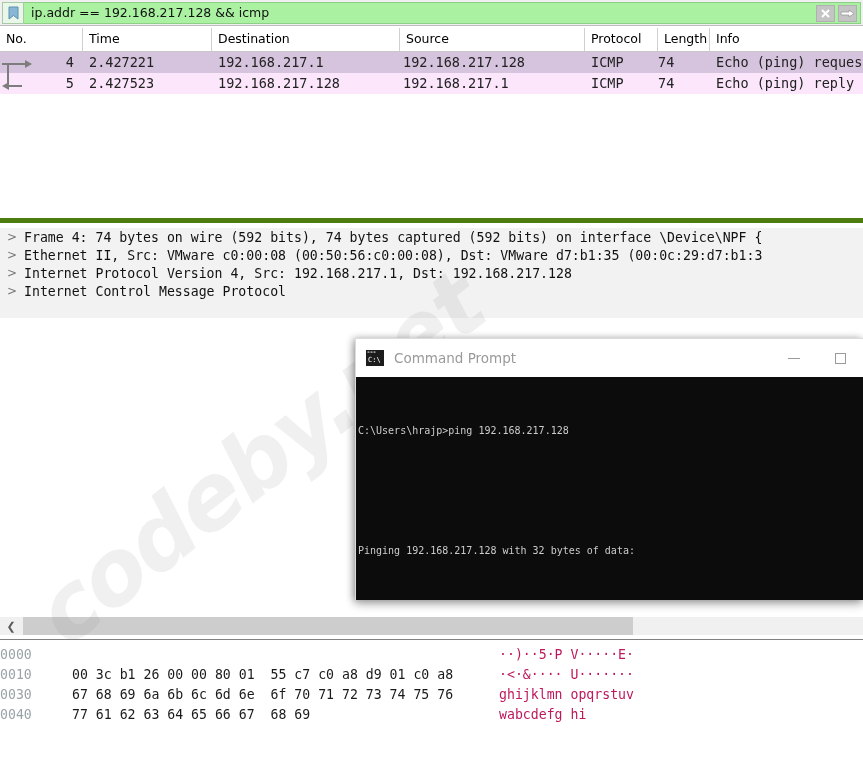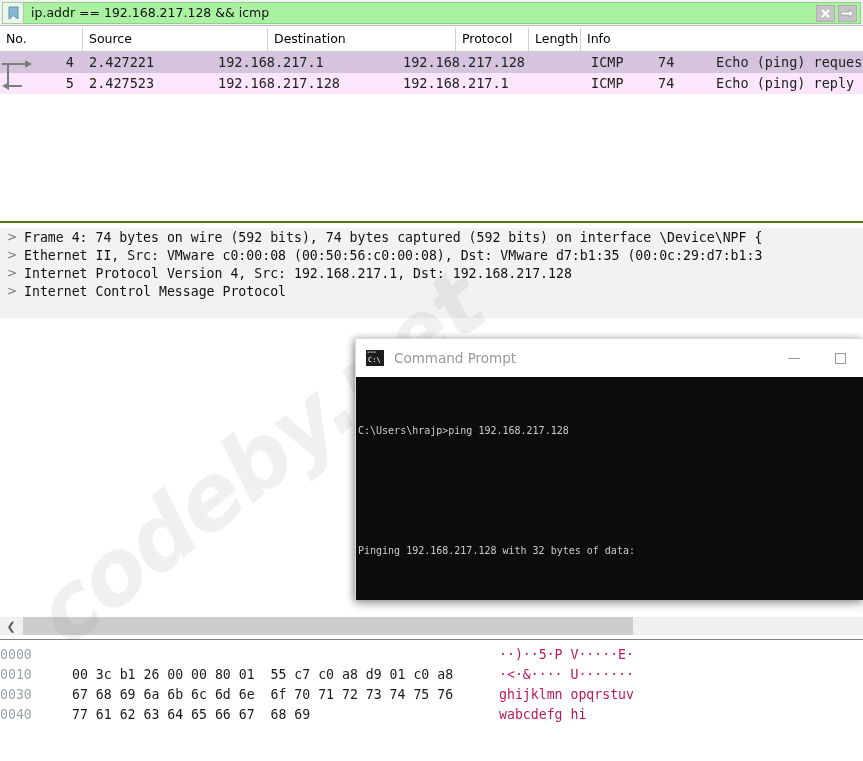--- a/index.html
+++ b/index.html
@@ -100,21 +100,21 @@
     justify-content: center;
   }
 
   
   #packet-list {
     position: absolute;
     left: 0; top: 28px;
     width: 863px;
     height: 195px;
     background: #ffffff;
-    border-bottom: 2px solid #4d7c0f;
+    border-bottom: 5px solid #4d7c0f;
     box-sizing: border-box;
     overflow: hidden;
     z-index: 2;
   }
   #packet-header {
     display: flex;
     height: 24px;
     background: #ffffff;
     border-bottom: 1px solid #c8c8c8;
     box-sizing: border-box;
@@ -340,22 +340,23 @@
             <path d="M1 4 H9 V2 L14 5.5 L9 9 V7 H1 Z" fill="#ffffff" stroke="#9a9a9a" stroke-width="0.8"></path>
           </svg>
         </span>
       </span>
     </div>
   </div>
 
   <div id="packet-list">
     <div id="packet-header">
       <div class="th" style="width:83px">No.</div>
+      <div class="th" style="width:129px">Time</div>
+      <div class="th" style="width:188px">Destination</div>
       <div class="th" style="width:185px">Source</div>
-      <div class="th" style="width:188px">Destination</div>
       <div class="th" style="width:73px">Protocol</div>
       <div class="th" style="width:52px">Length</div>
       <div class="th" style="width:153px;border-right:none">Info</div>
     </div>
 
     <div class="pkt-row sel">
       <div class="td num" style="width:83px">4</div>
       <div class="td" style="width:129px">2.427221</div>
       <div class="td" style="width:185px">192.168.217.1</div>
       <div class="td" style="width:188px">192.168.217.128</div>

